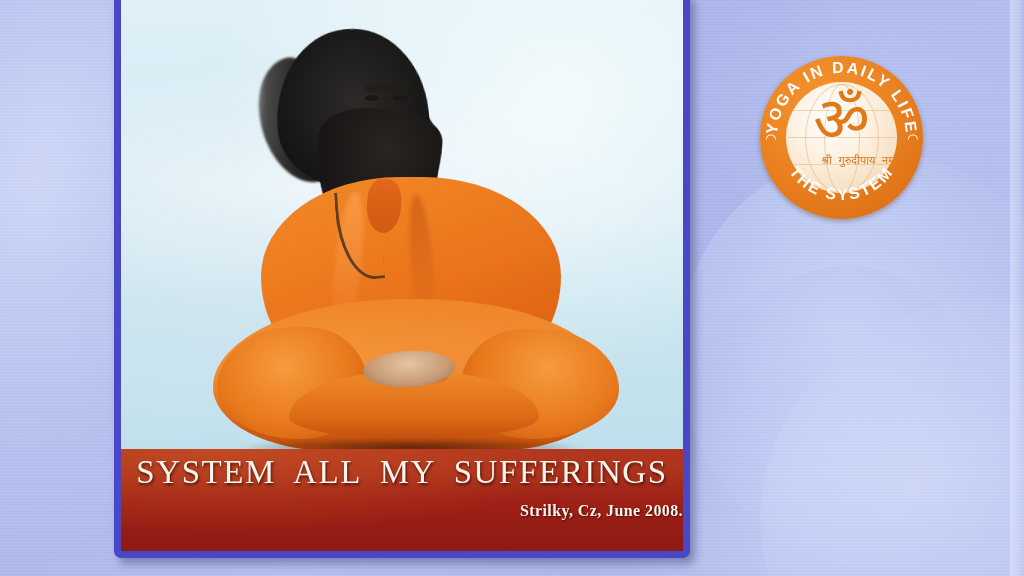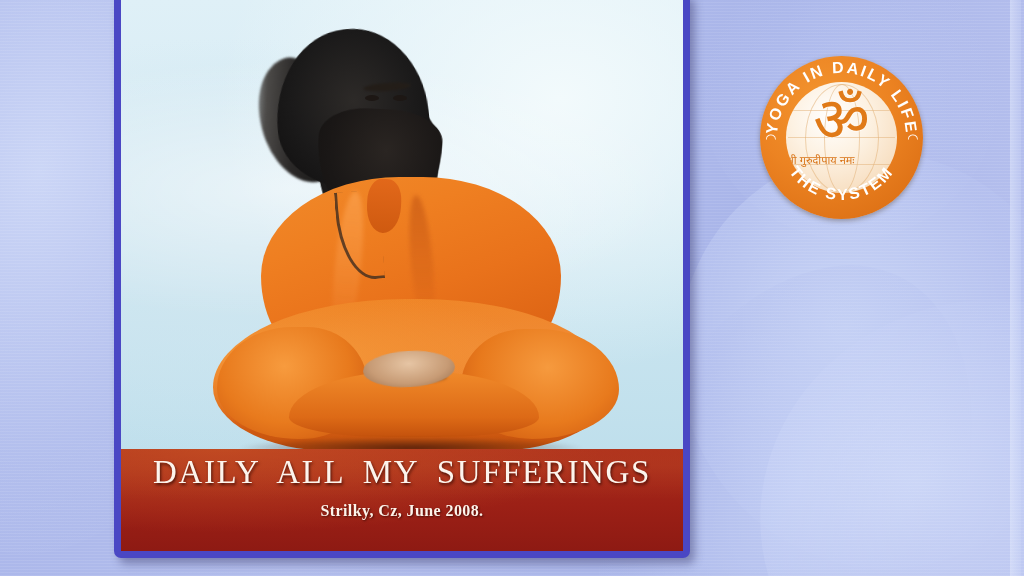--- a/index.html
+++ b/index.html
@@ -296,21 +296,21 @@
     font-family: "Liberation Serif", serif;
     font-size: 33px;
     letter-spacing: 1.6px;
     word-spacing: 9px;
     text-shadow: 1px 2px 3px rgba(40,6,2,.75);
     white-space: nowrap;
   }
   .caption-sub {
     position: absolute;
     left: 0; right: 0; top: 503px;
-    text-align: center;
+    text-align: right;
     color: #fdf3ea;
     font-family: "Liberation Serif", serif;
     font-weight: bold;
     font-size: 16px;
     letter-spacing: .4px;
     text-shadow: 1px 1px 2px rgba(40,6,2,.7);
     white-space: nowrap;
   }
 
   
@@ -359,22 +359,22 @@
     text-align: center;
     font-family: "DejaVu Sans", sans-serif;
     font-size: 62px;
     line-height: 62px;
     color: #e07a18;
     text-shadow: 0 1px 1px rgba(255,255,255,.7);
   }
   .sanskrit {
     position: absolute;
     left: 0; right: 0; top: 70px;
-    text-align: left;
-    font-family: Liberation Sans, sans-serif;
+    text-align: right;
+    font-family: Liberation Mono, monospace;
     font-size: 11px;
     color: #d9761a;
     white-space: nowrap;
   }
   .ring-text {
     position: absolute;
     inset: 0;
   }
   .ring-text svg { width: 100%; height: 100%; display: block; }
   .ring-text text {
@@ -450,21 +450,21 @@
         <div class="knee-r"></div>
         <div class="shin"></div>
         <div class="hand-shadow"></div>
         <div class="hands"></div>
       </div>
 
       <div class="ground-shadow"></div>
       <div class="red-band"></div>
       <div class="red-band-glow"></div>
 
-      <div class="caption-main">DAILY  ALL  MY  SUFFERINGS</div>
+      <div class="caption-main">SYSTEM  ALL  MY  SUFFERINGS</div>
       <div class="caption-sub">Strilky, Cz, June 2008.</div>
     </div>
   </div>
 
   <div id="logo">
     <div class="logo-ring"></div>
     <div class="logo-disc">
       <div class="globe-line gl-1"></div>
       <div class="globe-line gl-2"></div>
       <div class="gl-h gh-1"></div>

